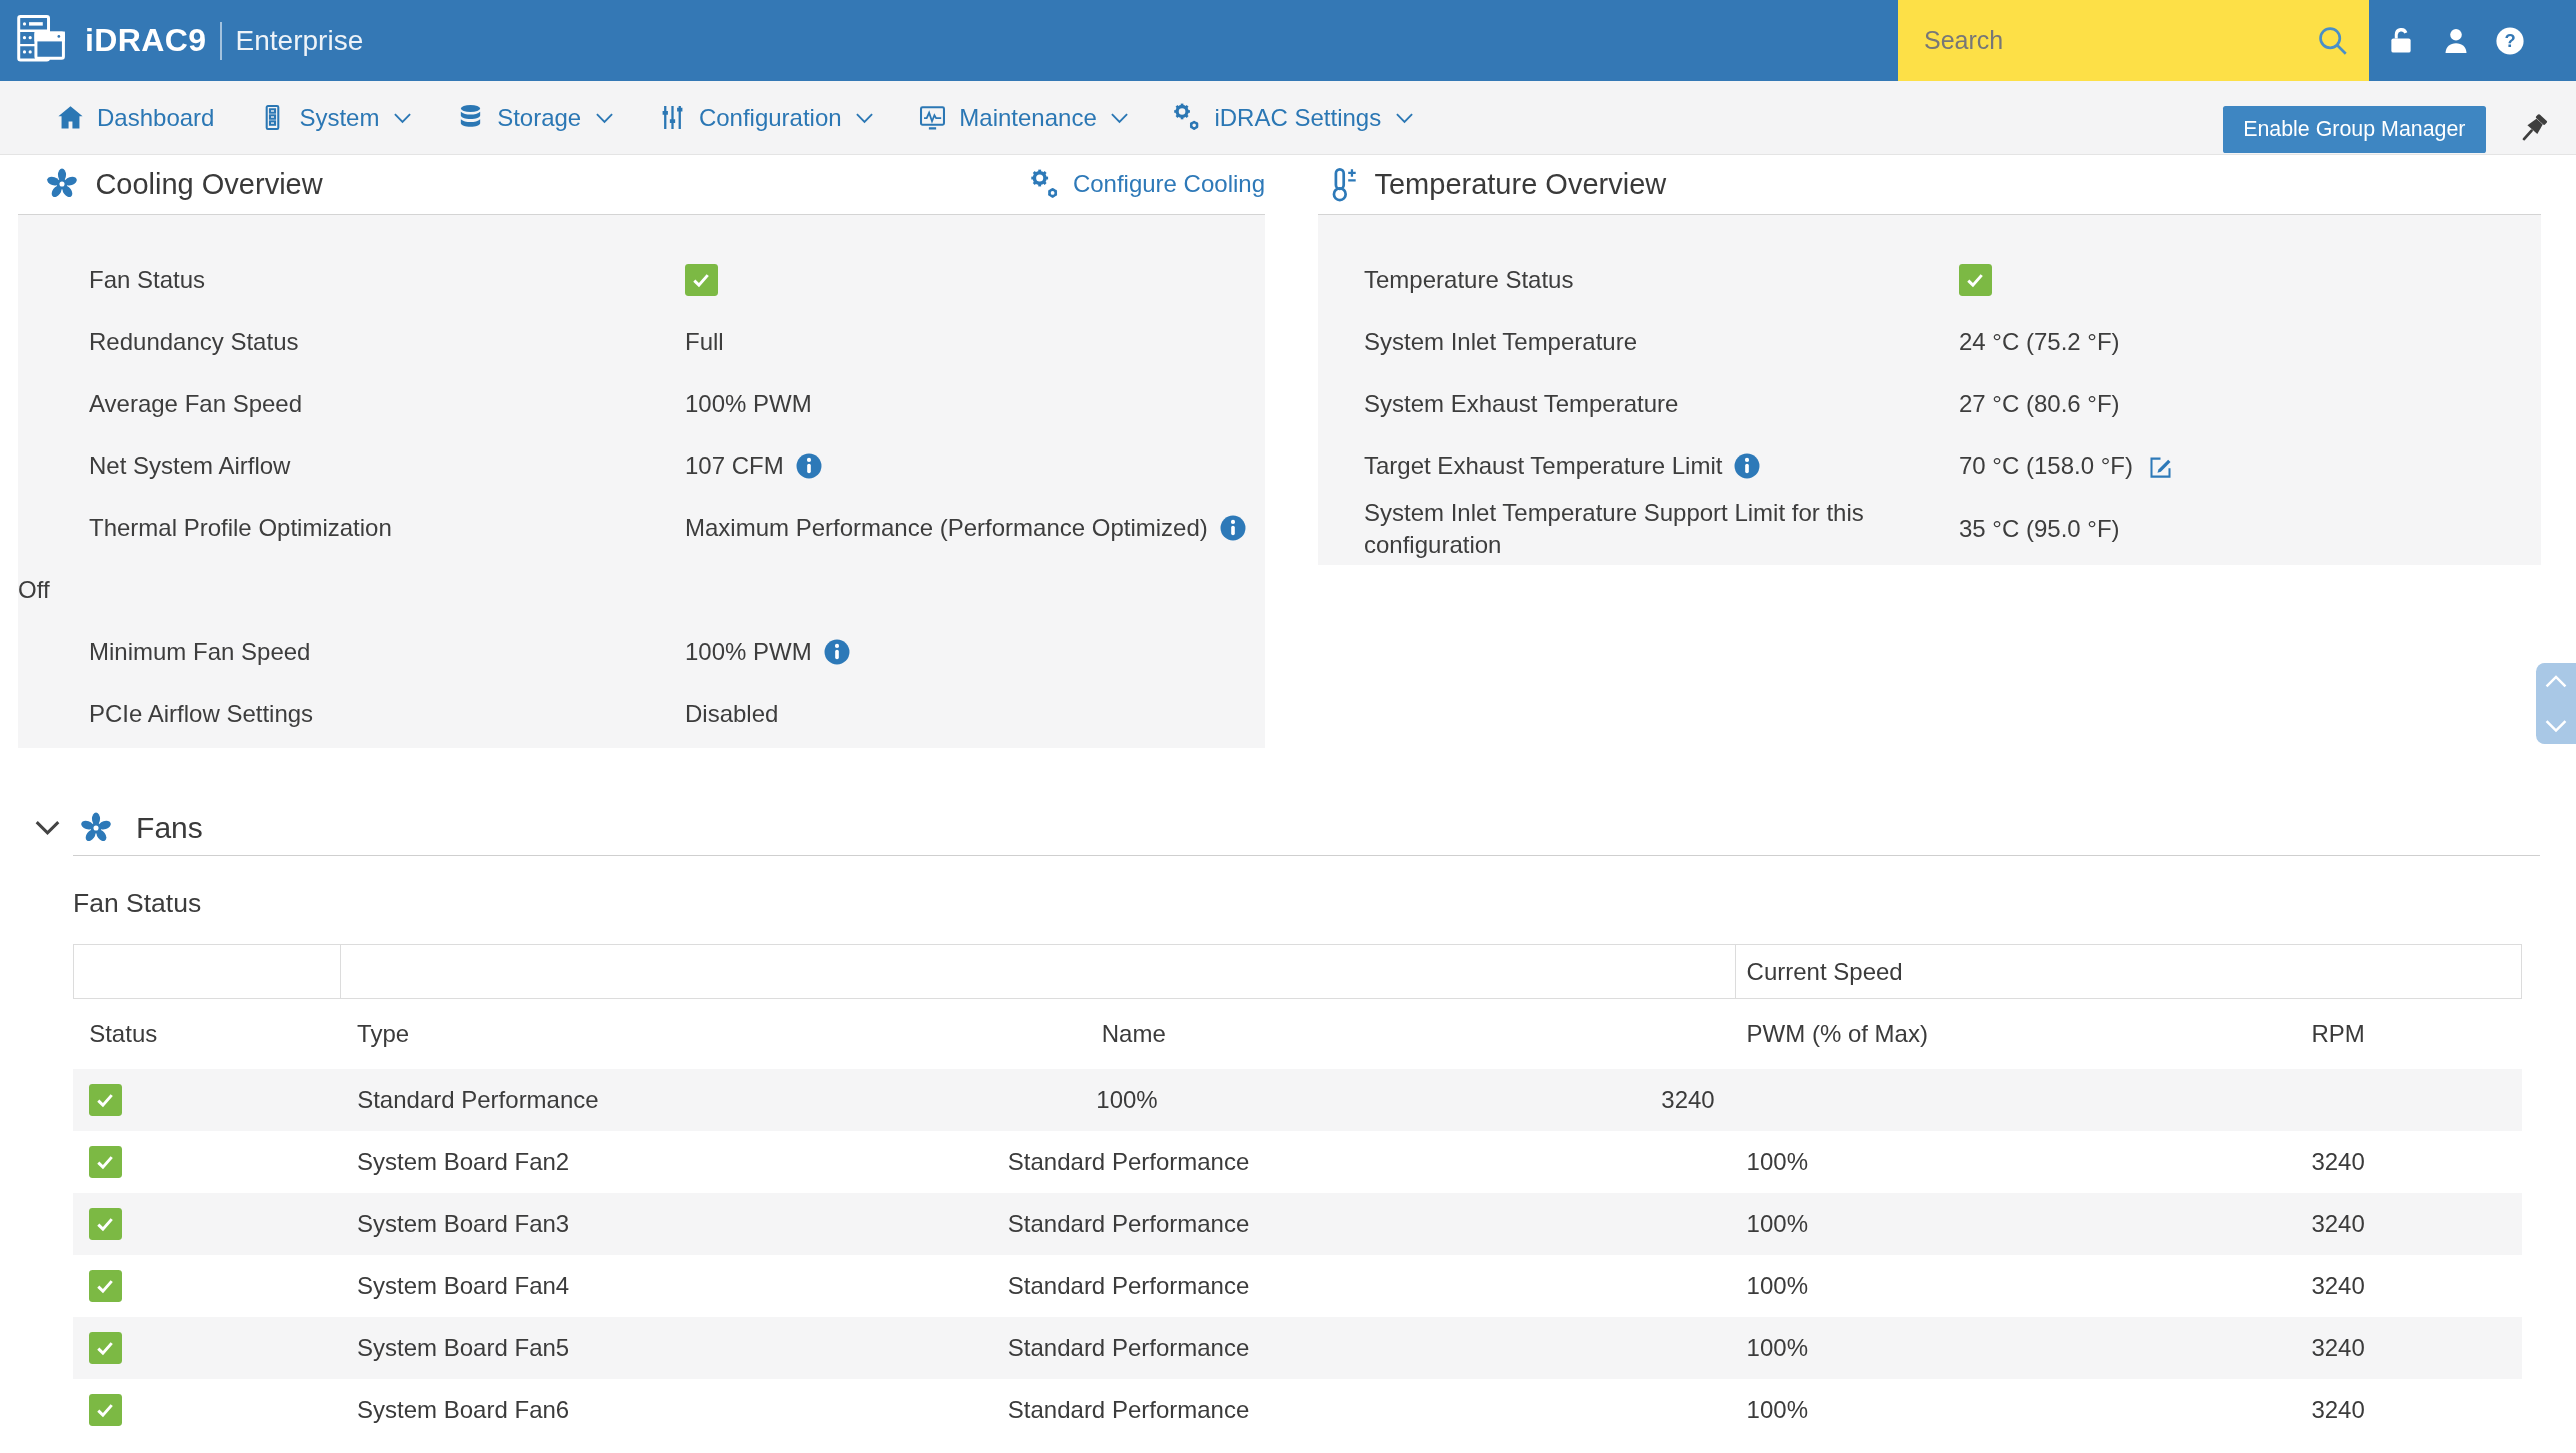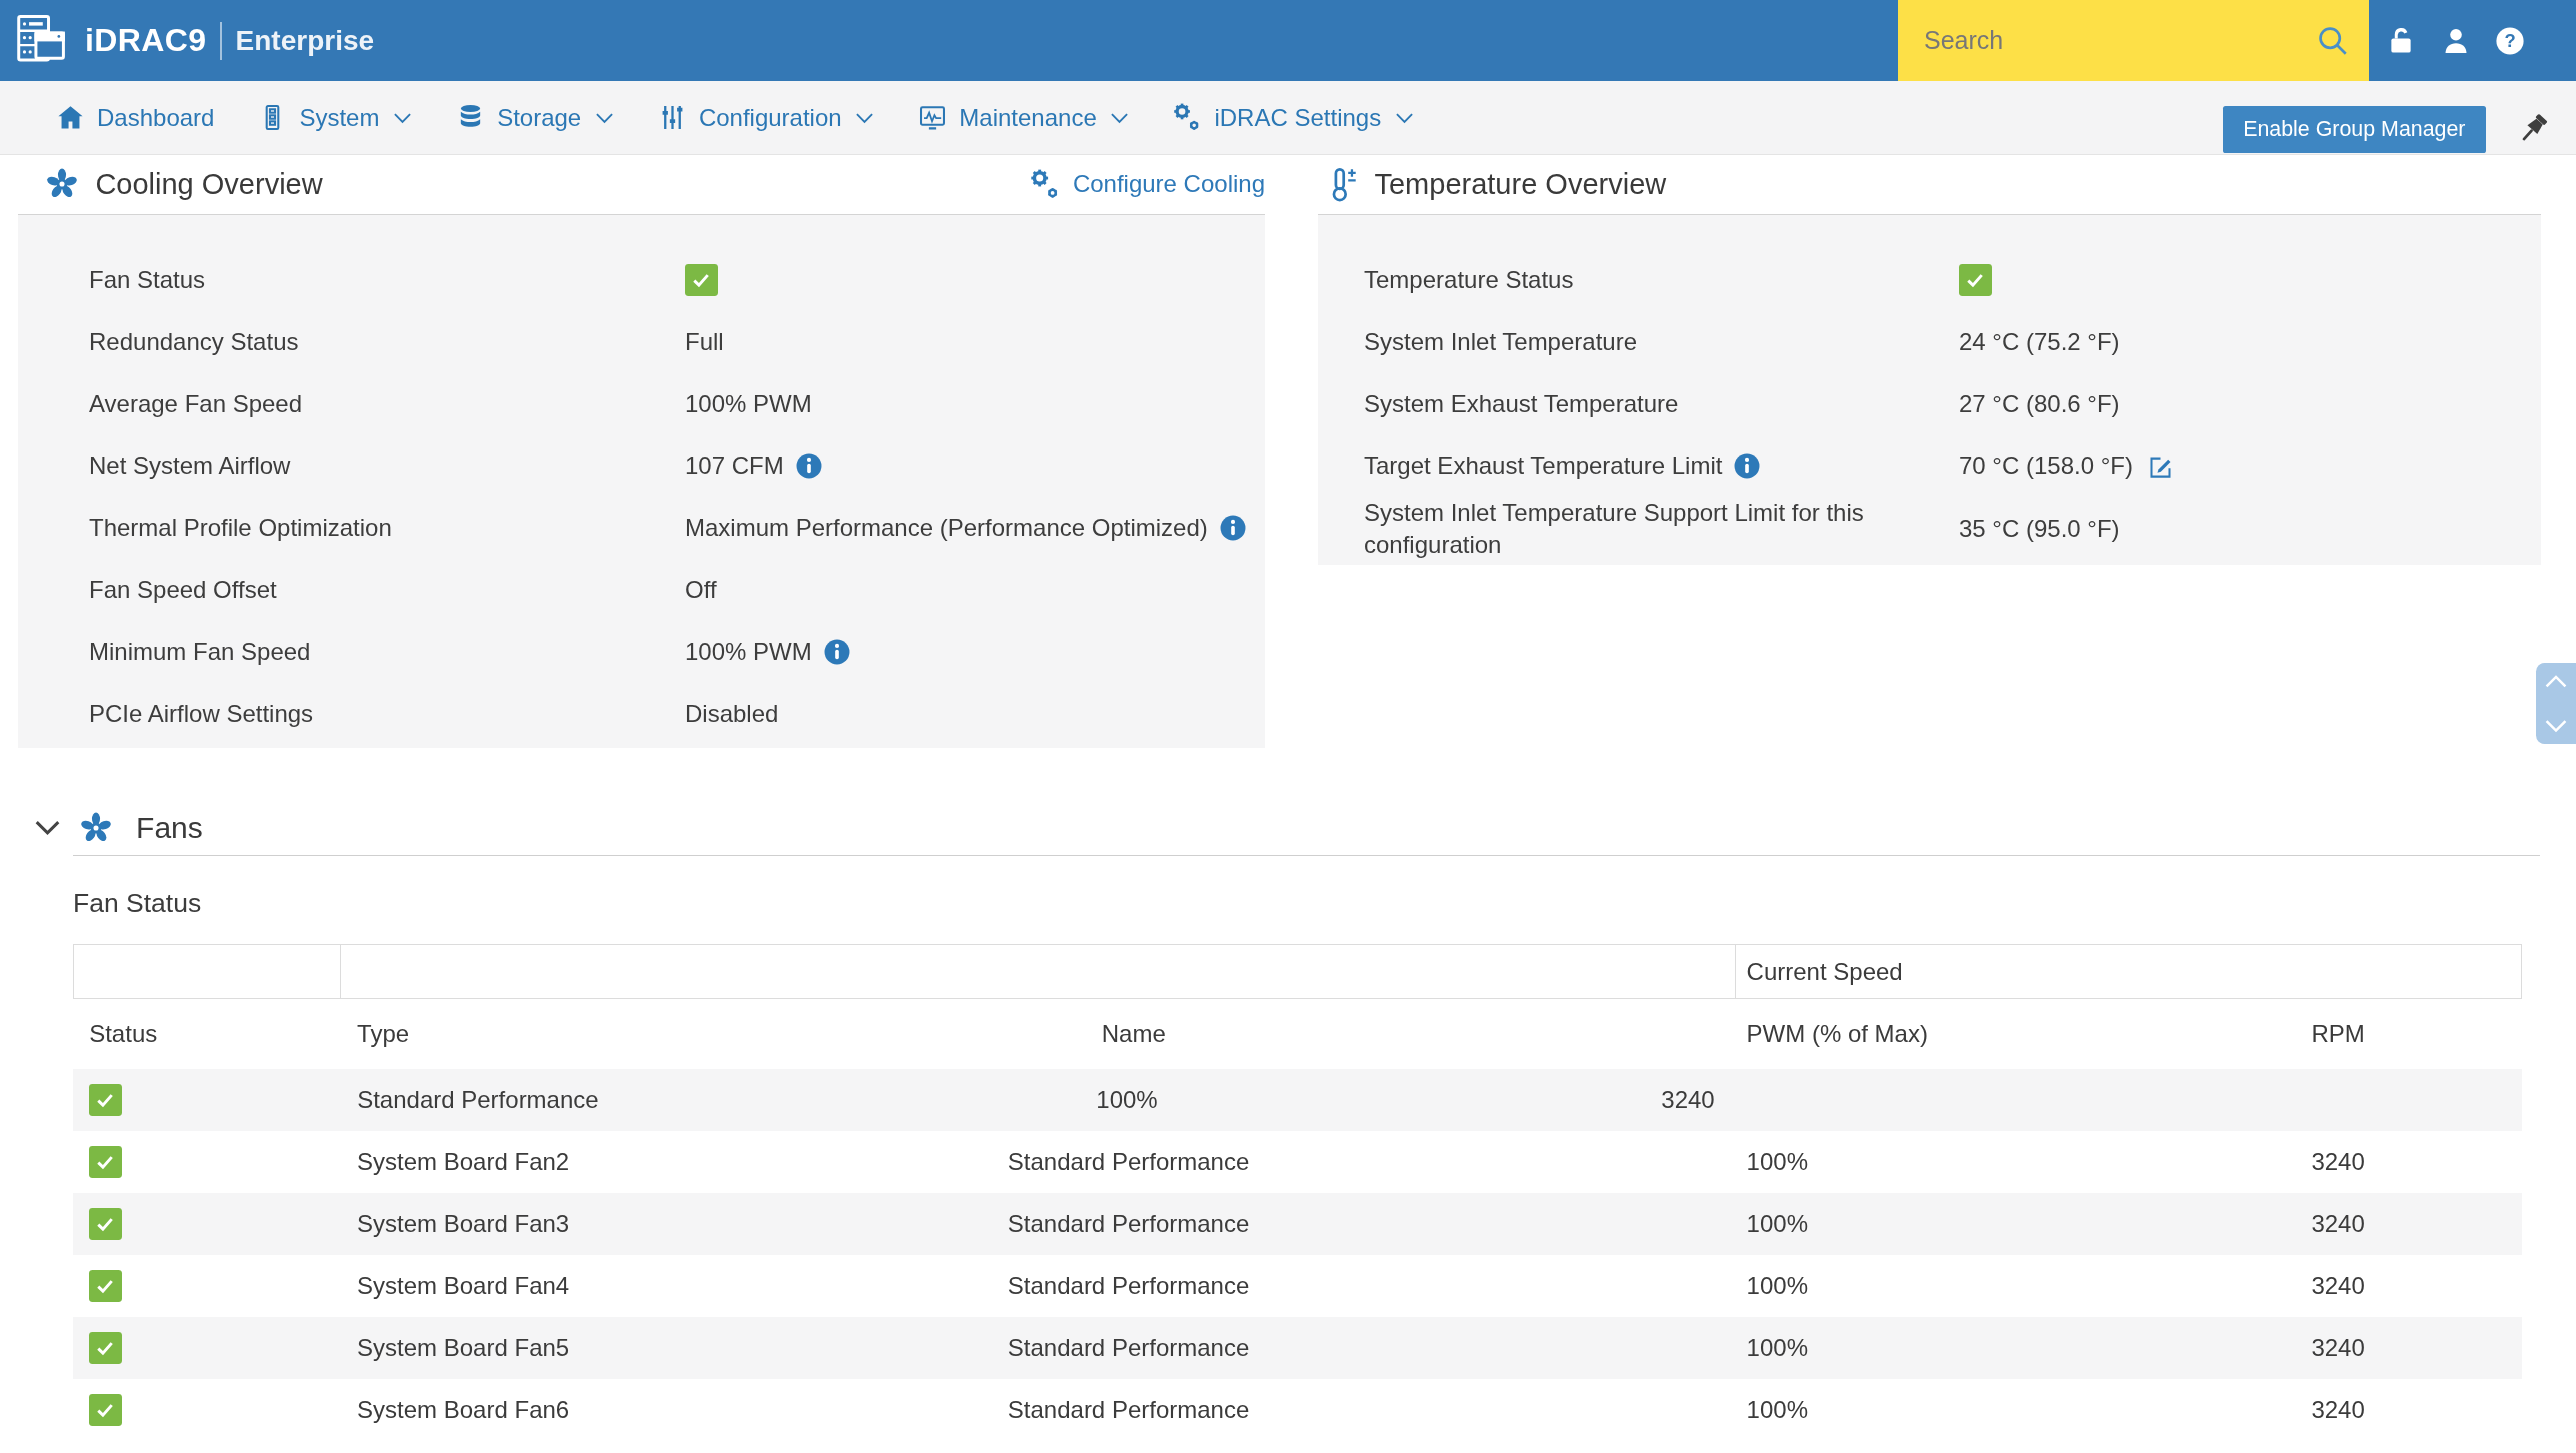--- a/index.html
+++ b/index.html
@@ -6,21 +6,21 @@
   .page{position:relative;width:2576px;height:1454px;background:#ffffff;
         font-family:"Liberation Sans",sans-serif;overflow:hidden;color:#3b3b3b;}
 
   
   .topbar{position:absolute;top:0;left:0;width:2576px;height:81px;background:#3478b5;}
   .brand{position:absolute;left:13px;top:0;height:81px;display:flex;align-items:center;}
   .logo{width:55px;height:55px;display:inline-flex;}
   .logo svg{width:55px;height:55px;}
   .brand-name{margin-left:17px;color:#fff;font-size:32px;font-weight:bold;letter-spacing:0.4px;}
   .brand-sep{width:1.7px;height:38px;background:rgba(255,255,255,.55);margin:0 13.7px;}
-  .brand-edition{color:#eef3f8;font-size:28px;font-weight:700;}
+  .brand-edition{color:#eef3f8;font-size:28px;font-weight:400;}
   .searchbox{position:absolute;left:1898px;top:0;width:471px;height:81px;background:#fde047;
              display:flex;align-items:center;}
   .searchbox input{flex:1;border:none;outline:none;background:transparent;font-size:25px;
                    color:#555;padding-left:26px;font-family:"Liberation Sans",sans-serif;}
   .searchbox input::placeholder{color:#777;}
   .search-ic{width:34px;height:34px;margin-right:19px;display:inline-flex;cursor:pointer;}
   .topbar-icons{position:absolute;left:2384px;top:0;height:81px;display:flex;align-items:center;gap:20.5px;}
   .tb-ic{width:34px;height:34px;display:inline-flex;cursor:pointer;}
   .tb-ic svg{width:34px;height:34px;}
 
@@ -424,23 +424,20 @@
             <span class="info-ic">
               <svg viewBox="0 0 20 20">
                 <circle cx="10" cy="10" r="9.6" fill="#2d79b8"></circle>
       <circle cx="10" cy="5.3" r="1.6" fill="#fff"></circle>
                 <rect x="8.6" y="8.2" width="2.8" height="7.4" rx="1.4" fill="#fff"></rect>
               </svg>
             </span>
           </div>
         </div>
         <div class="kv-row">
-          <div class="kv-label">
-            <span>Fan Speed Offset</span>
-          </div>
           <div class="kv-value">
             <span>Off</span>
           </div>
         </div>
         <div class="kv-row">
           <div class="kv-label">
             <span>Minimum Fan Speed</span>
           </div>
           <div class="kv-value">
             <span>100% PWM</span>

